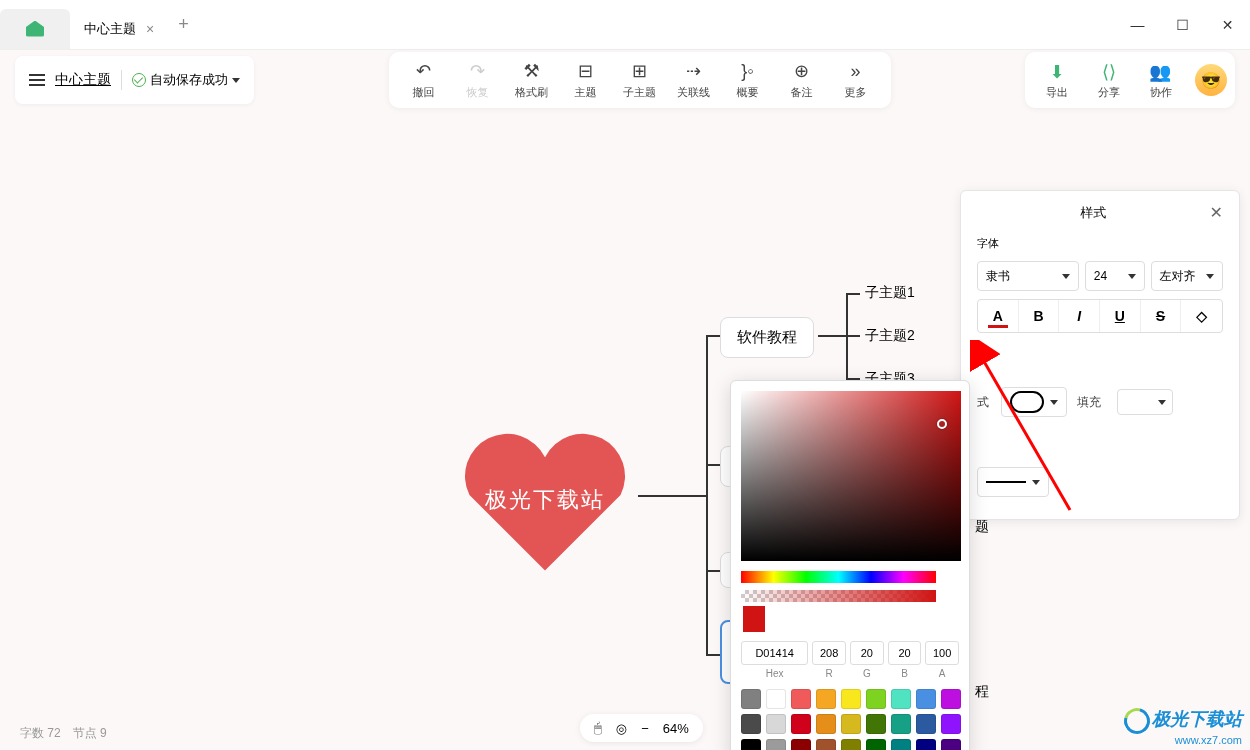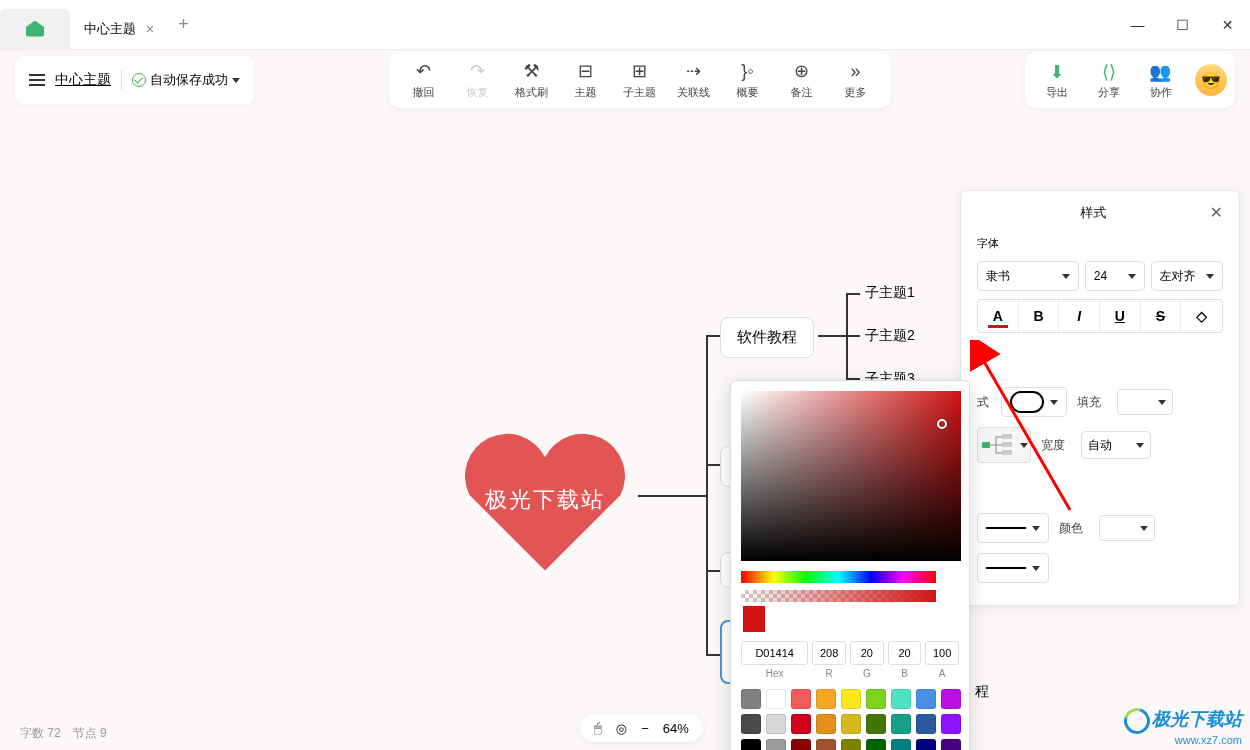--- a/index.html
+++ b/index.html
@@ -277,54 +277,23 @@
     <div class="sp-select" style="width:66px;flex:none">
         <div class="shape-pill"></div>
         <span class="dd-caret"></span>
       </div>
     <span class="inline-label">填充</span>
     <div class="color-swatch-empty">
         <span class="dd-caret"></span>
       </div>
   </div>
 
-  <div class="inline-row">
-    <div class="struct-box">
-      <svg width="36" height="24" viewBox="0 0 36 24">
-          <rect x="2" y="9" width="8" height="6" fill="#3eb575"></rect>
-          <line x1="10" y1="12" x2="16" y2="12" stroke="#888"></line>
-          <line x1="16" y1="4" x2="16" y2="20" stroke="#888"></line>
-          <line x1="16" y1="4" x2="22" y2="4" stroke="#888"></line>
-          <line x1="16" y1="12" x2="22" y2="12" stroke="#888"></line>
-          <line x1="16" y1="20" x2="22" y2="20" stroke="#888"></line>
-          <rect x="22" y="1" width="10" height="5" fill="#ccc"></rect>
-          <rect x="22" y="9" width="10" height="5" fill="#ccc"></rect>
-          <rect x="22" y="17" width="10" height="5" fill="#ccc"></rect>
-        </svg>
-      <span class="dd-caret" style="margin-left:4px"></span>
-    </div>
-    <span class="inline-label">宽度</span>
-    <div class="mini-sel">
-        <span>自动</span>
-        <span class="dd-caret"></span>
-      </div>
-  </div>
 
   <div style="height:40px"></div>
 
-  <div class="inline-row">
-    <div class="sp-select" style="width:72px;flex:none">
-        <div class="line-sample"></div>
-        <span class="dd-caret"></span>
-      </div>
-    <span class="inline-label">颜色</span>
-    <div class="color-swatch-empty">
-        <span class="dd-caret"></span>
-      </div>
-  </div>
   <div class="inline-row">
     <div class="sp-select" style="width:72px;flex:none">
         <div class="line-sample"></div>
         <span class="dd-caret"></span>
       </div>
   </div>
 </div>
 
 <svg class="arrow" style="left:970px;top:340px;width:110px;height:180px">
   <defs>

